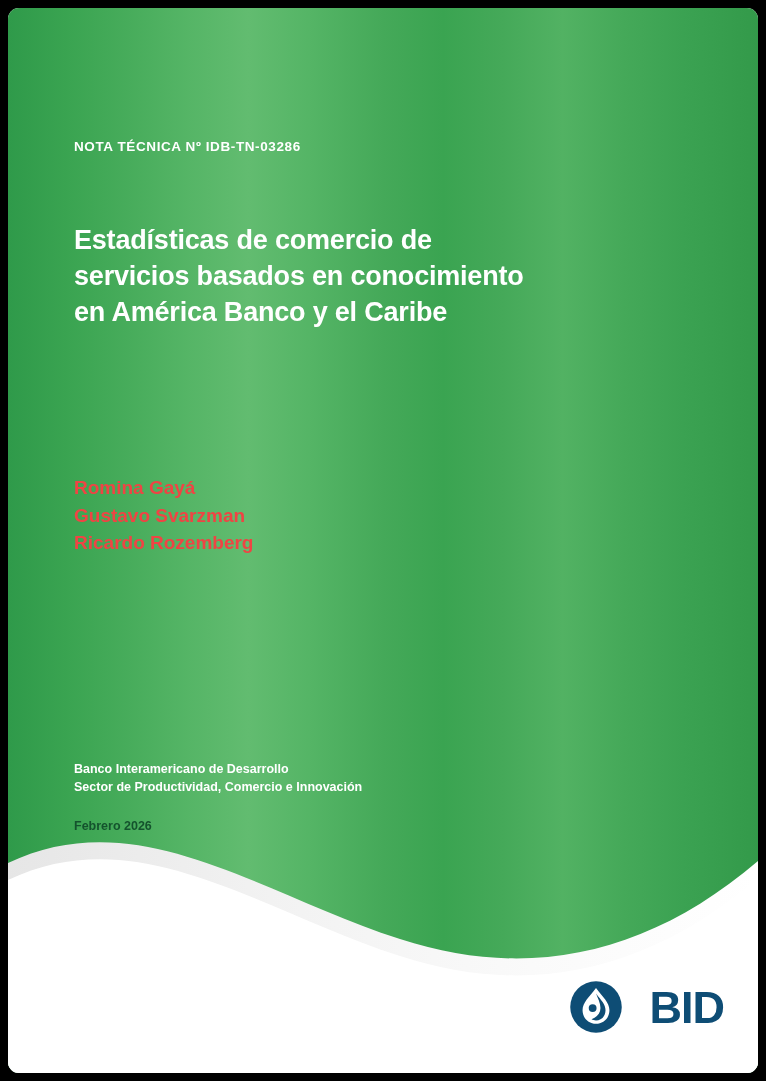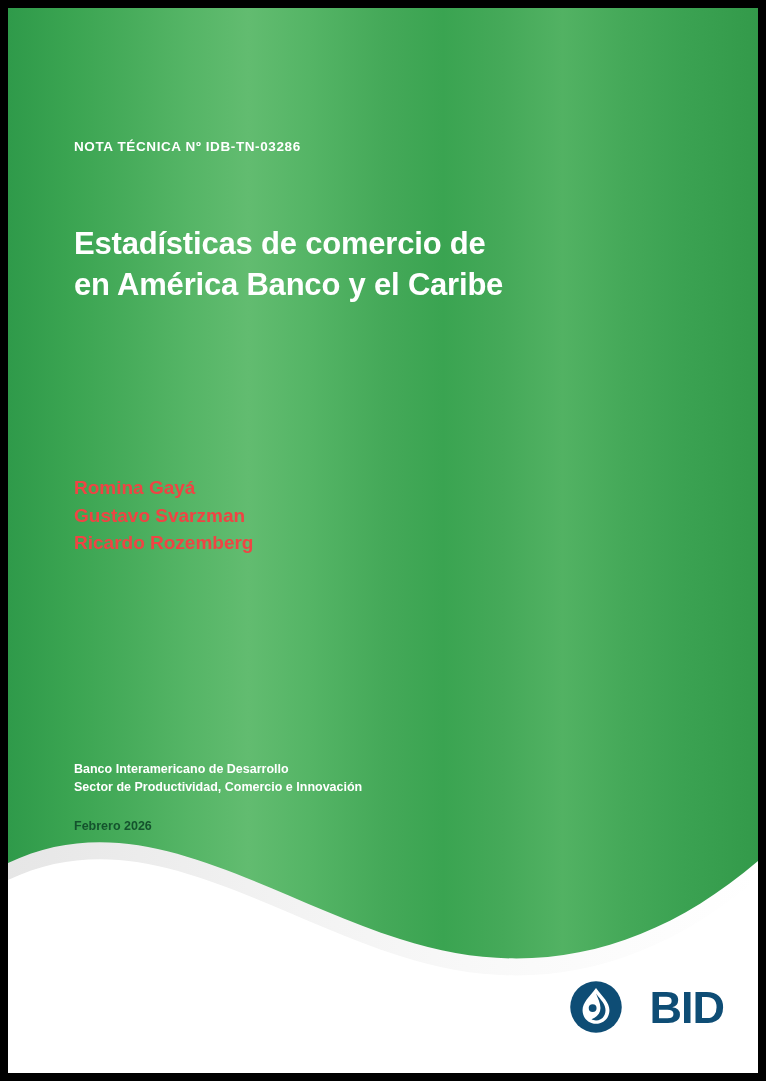--- a/index.html
+++ b/index.html
@@ -15,20 +15,21 @@
   }
 
   .page {
     position: absolute;
     left: 8px;
     top: 8px;
     width: 750px;
     height: 1065px;
     background: #ffffff;
     overflow: hidden;
+    border-radius: 11px;
   }
 
   
   .green-bg {
     position: absolute;
     left: 0; top: 0;
     width: 750px;
     height: 1065px;
     background:
       linear-gradient(90deg,
@@ -73,21 +74,21 @@
     font-weight: bold;
     letter-spacing: 0.6px;
   }
 
   .title {
     position: absolute;
     left: 66px;
     top: 215px;
     width: 560px;
     color: #ffffff;
-    font-size: 31px;
+    font-size: 27px;
     font-weight: bold;
     line-height: 1.33;
     letter-spacing: -0.2px;
   }
 
   .authors {
     position: absolute;
     left: 66px;
     top: 466px;
     color: #ef4444;
@@ -154,20 +155,21 @@
       <path d="M0,137 C130,75 250,167 392,213 C520,255 640,229 750,135 L750,330 L0,330 Z" fill="#ffffff"></path>
     </svg>
   </div>
 
   <div class="content">
 
     <div class="doc-number">NOTA TÉCNICA Nº IDB-TN-03286</div>
 
     <div class="title">
       <div>Estadísticas de comercio de</div>
+      <div>servicios basados en conocimiento</div>
       <div>en América Banco y el Caribe</div>
     </div>
 
     <div class="authors">
       <div>Romina Gayá</div>
       <div>Gustavo Svarzman</div>
       <div>Ricardo Rozemberg</div>
     </div>
 
     <div class="publisher">

